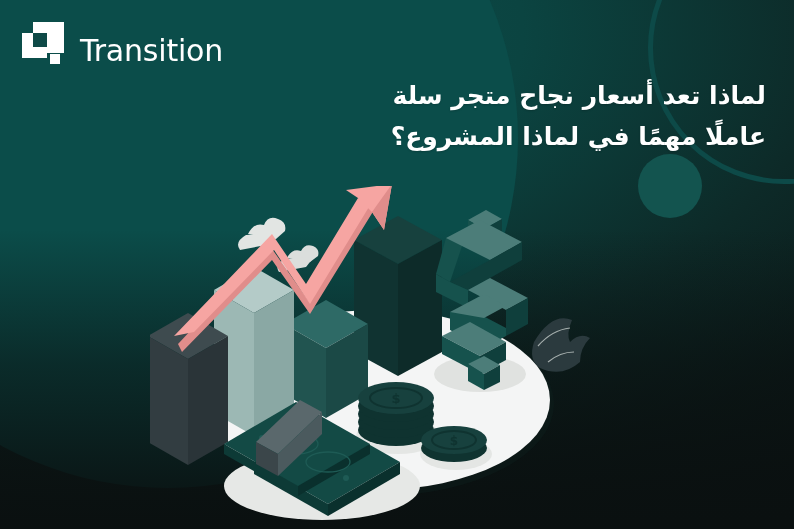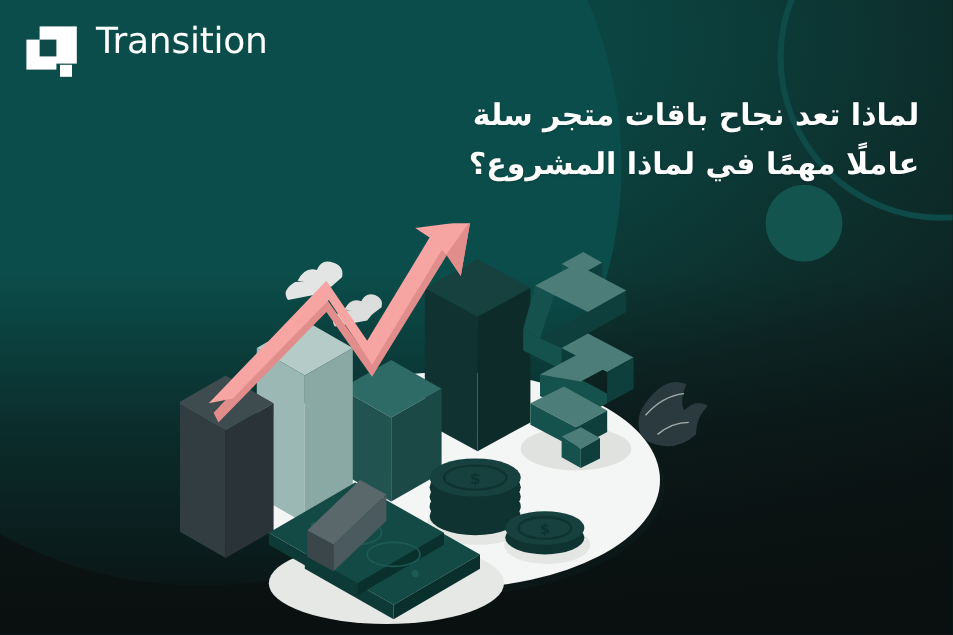--- a/index.html
+++ b/index.html
@@ -69,21 +69,21 @@
     border: 1.6px solid #1d6560;
     box-sizing: border-box;
   }
 
   
   .brand {
     position: absolute;
     left: 20px;
     top: 20px;
     display: flex;
-    align-items: flex-start;
+    align-items: flex-end;
     gap: 14px;
   }
   .logo-mark {
     position: relative;
     width: 46px;
     height: 46px;
     flex: none;
   }
   .lm-big {
     position: absolute;
@@ -160,21 +160,21 @@
     <div class="logo-mark">
       <div class="lm-big"></div>
       <div class="lm-sq"></div>
       <div class="lm-notch"></div>
       <div class="lm-dot"></div>
     </div>
     <div class="brand-name">Transition</div>
   </div>
 
   <div class="headline">
-    <span class="ln">لماذا تعد نجاح باقات متجر سلة</span>
+    <span class="ln">لماذا تعد أسعار نجاح متجر سلة</span>
     <span class="ln">عاملًا مهمًا في لماذا المشروع؟</span>
   </div>
 
   <div class="illo">
     <svg width="470" height="343" viewBox="0 0 470 343" xmlns="http://www.w3.org/2000/svg">
 
       <g fill="#e2e5e3">
         <path d="M98 48 q6-12 16-9 q4-10 14-6 q9 3 7 12 l-9 8 z"></path>
         <path d="M96 49 l34-2 l-9 11 l-31 6 q-6-8 6-15 z"></path>
       </g>

